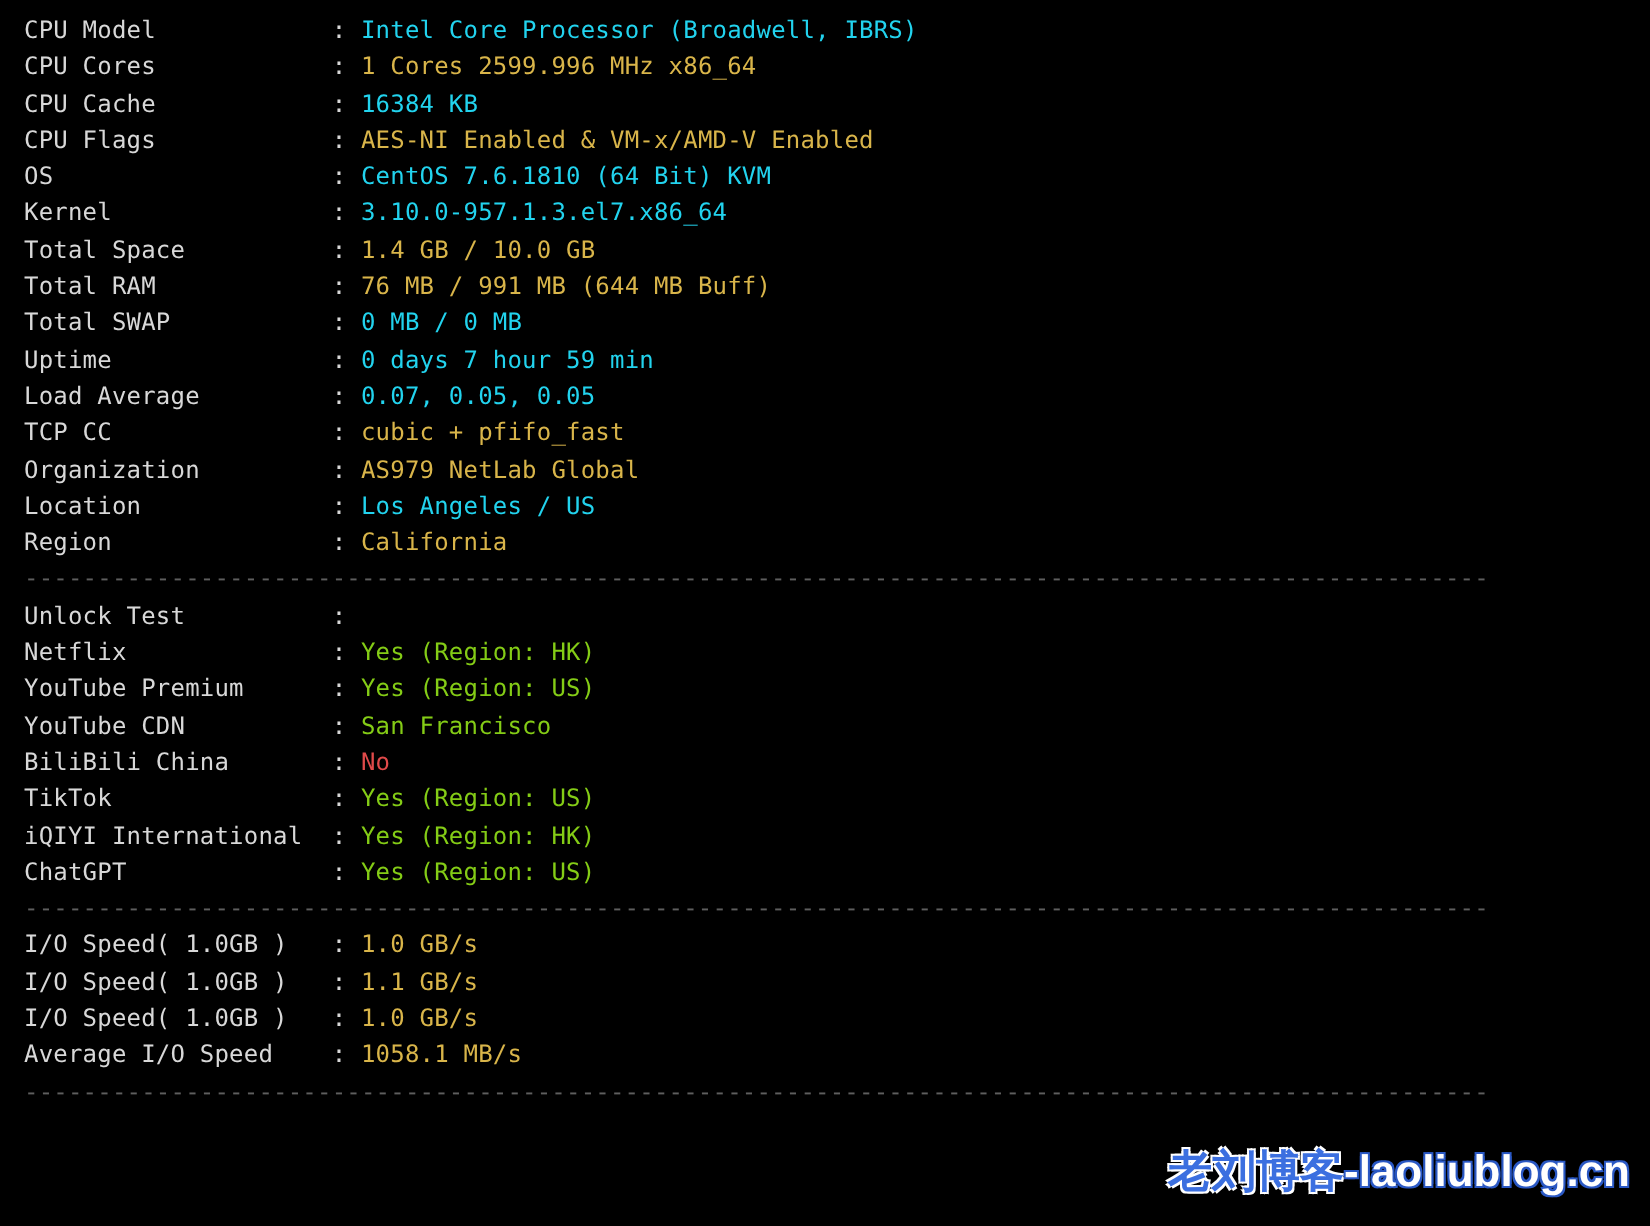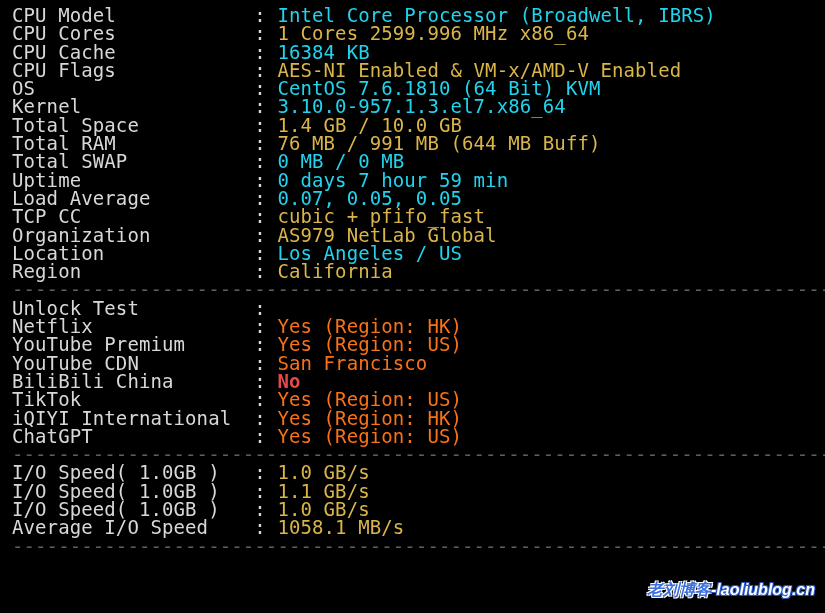--- a/index.html
+++ b/index.html
@@ -7,40 +7,39 @@
     padding: 0;
     background: #000;
     width: 825px;
     height: 613px;
     overflow: hidden;
   }
   pre.terminal {
     margin: 0;
     padding: 6px 12px;
     font-family: "DejaVu Sans Mono", "Menlo", "Consolas", monospace;
-    font-size: 19px;
+    font-size: 12px;
     line-height: 18.3px;
     white-space: pre;
     letter-spacing: 0.1px;
   }
   .white  { color: #d8d8d8; }
   .cyan   { color: #22d3ee; }
   .yellow { color: #d9b54a; margin-top: 48px; }
-  .green  { color: #f97316; margin-top: 18px; }
-  .red    { color: #e04a4a; font-weight: bold; }
+  .green  { color: #84cc16; margin-top: 18px; }
+  .red    { color: #e04a4a; }
   .sep    { color: #5e5e5e; letter-spacing: 0.1px; }
 
   .watermark {
     position: absolute;
     right: 10px;
     bottom: 12px;
     font-family: "Microsoft YaHei", Arial, sans-serif;
-    font-size: 16px;
+    font-size: 22px;
     font-weight: 700;
-    font-style: italic;
     white-space: nowrap;
     pointer-events: none;
   }
   .watermark .wm-cn {
     color: #3b6fe0;
     text-shadow: 1px 1px 0 #fff, -1px 1px 0 #fff, 1px -1px 0 #fff, -1px -1px 0 #fff;
   }
   .watermark .wm-en {
     color: #ffffff;
     text-shadow: 1px 1px 0 #2a58c4, -1px 1px 0 #2a58c4, 1px -1px 0 #2a58c4, -1px -1px 0 #2a58c4;

